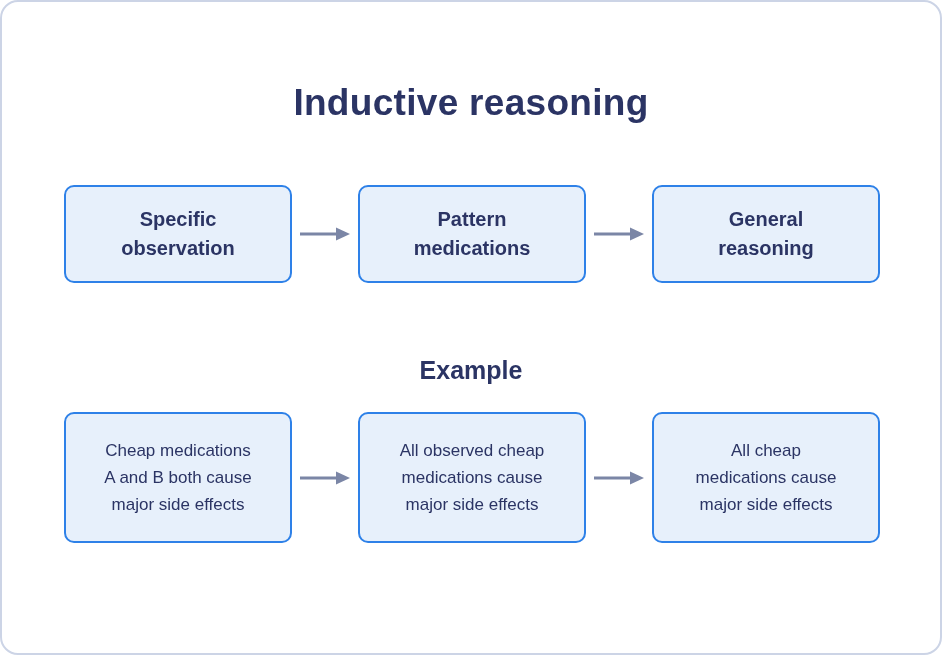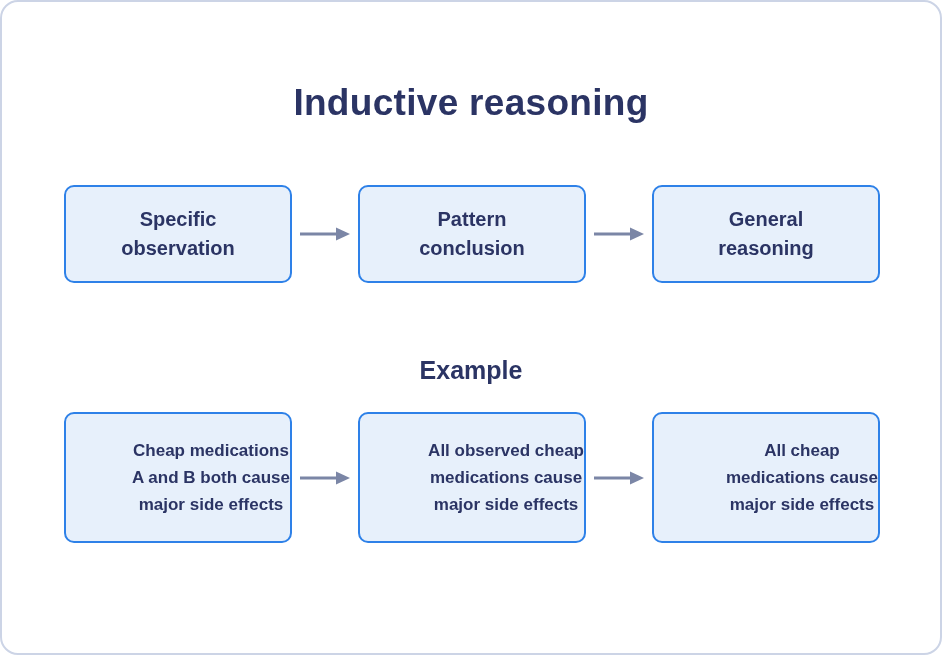--- a/index.html
+++ b/index.html
@@ -53,23 +53,22 @@
     color: #2b3464;
     white-space: pre-line;
   }
   .row-top .box {
     font-size: 20px;
     font-weight: bold;
     line-height: 1.45;
   }
   .row-bottom .box {
     font-size: 17px;
-    font-weight: bold;
+    font-weight: normal;
     line-height: 1.6;
-    justify-content: flex-end;
   }
   .arrow-cell {
     flex: 1 1 auto;
     display: flex;
     align-items: center;
     justify-content: center;
   }
   .example-heading {
     position: absolute;
     top: 344px;
@@ -111,21 +110,21 @@
 observation</span>
     </div>
     <div class="arrow-cell">
       <svg width="50" height="14" viewBox="0 0 50 14">
         <line x1="0" y1="7" x2="38" y2="7" stroke="#7b86a6" stroke-width="3"></line>
         <polygon points="36,0.5 50,7 36,13.5" fill="#7b86a6"></polygon>
       </svg>
     </div>
     <div class="box">
       <span>Pattern
-conclusion</span>
+medications</span>
     </div>
     <div class="arrow-cell">
       <svg width="50" height="14" viewBox="0 0 50 14">
         <line x1="0" y1="7" x2="38" y2="7" stroke="#7b86a6" stroke-width="3"></line>
         <polygon points="36,0.5 50,7 36,13.5" fill="#7b86a6"></polygon>
       </svg>
     </div>
     <div class="box">
       <span>General
 reasoning</span>

